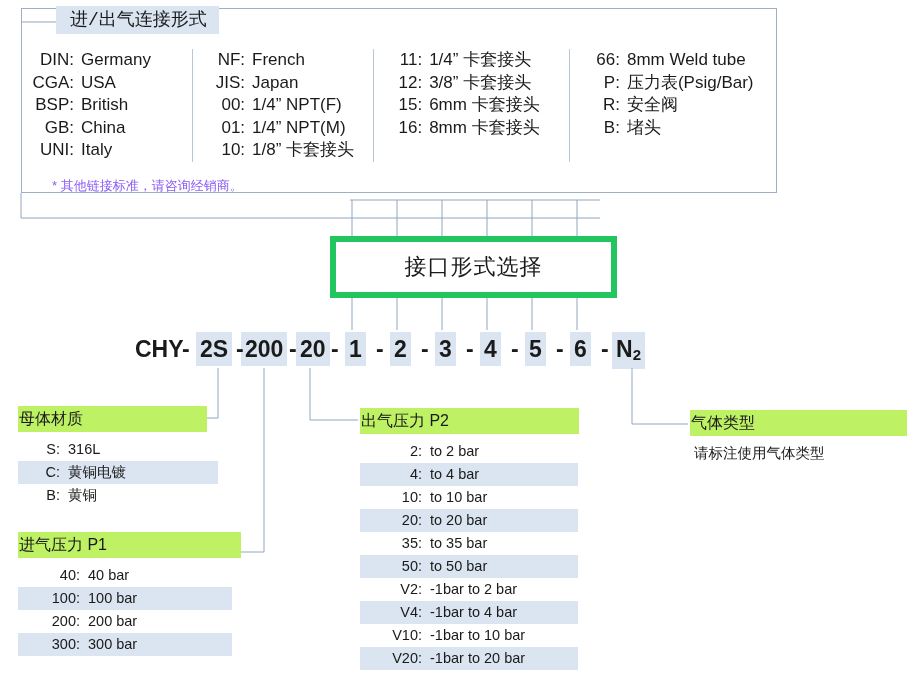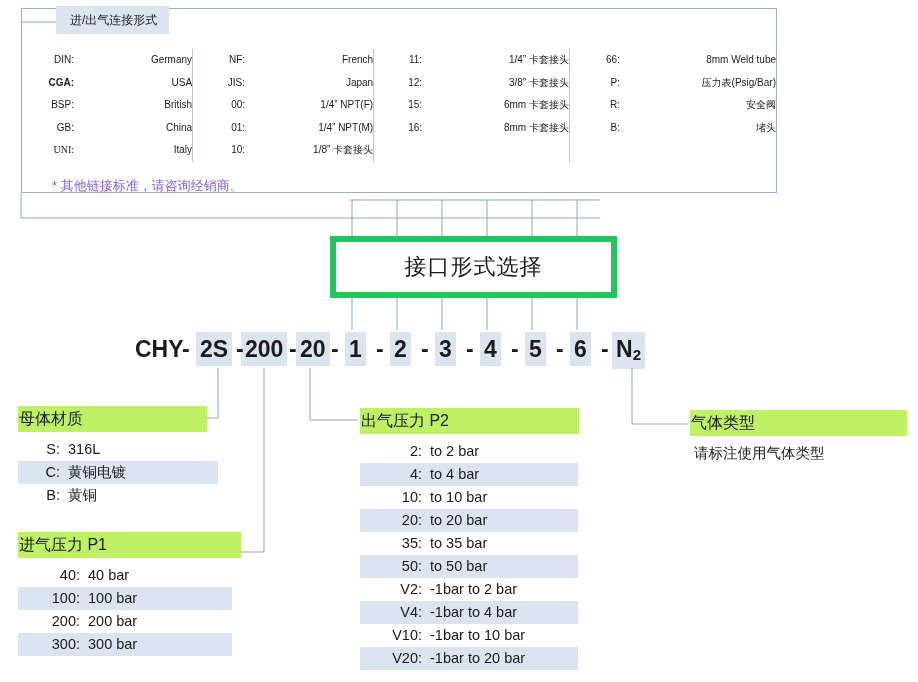--- a/index.html
+++ b/index.html
@@ -29,40 +29,40 @@
   
   #legend-box{
     position:absolute;left:21px;top:8px;width:756px;height:185px;
     border:1px solid #9bb0c6;
     background:#fff;
     box-sizing:border-box;
   }
   #legend-title{
     position:absolute;left:56px;top:6px;
     background:#dbe5f1;
-    font-size:12px;line-height:28px;height:28px;
+    font-size:18px;line-height:28px;height:28px;
     padding:0 12px 0 14px;
     white-space:nowrap;
+    font-family:Liberation Mono, monospace;
   }
   .leg-cols{
     position:absolute;left:0;top:40px;width:100%;
     display:flex;
   }
   .leg-col{
     position:relative;
     padding:0 0 0 0;
   }
   .leg-col + .leg-col{border-left:1px solid #b9c6d4;}
   .leg-row{
     display:flex;
-    font-size:10px;
+    font-size:17px;
     line-height:22.5px;
     height:22.5px;
     white-space:nowrap;
-    justify-content:space-between;
   }
   .leg-k{text-align:right;padding-right:7px;}
   .leg-v{text-align:left;}
   #legend-note{
     position:absolute;left:30px;top:168px;
     font-size:13px;white-space:nowrap;color:#8b5cf6;
   }
 
   
   #legend-bracket{position:absolute;left:0;top:0;width:918px;height:240px;pointer-events:none;}
@@ -123,33 +123,33 @@
 <div class="root">
 
   <div id="legend-box">
     <div class="leg-cols">
         <div class="leg-col" style="width: 178px; padding-left: 8px;">
           <div class="leg-row">
             <span class="leg-k" style="width: 44px;">DIN:</span>
             <span class="leg-v">Germany</span>
           </div>
           <div class="leg-row">
-            <span class="leg-k" style="width: 44px; font-weight: bold;">CGA:</span>
+            <span class="leg-k" style="width: 44px;">CGA:</span>
             <span class="leg-v">USA</span>
           </div>
           <div class="leg-row">
             <span class="leg-k" style="width: 44px;">BSP:</span>
             <span class="leg-v">British</span>
           </div>
           <div class="leg-row">
             <span class="leg-k" style="width: 44px;">GB:</span>
             <span class="leg-v">China</span>
           </div>
           <div class="leg-row">
-            <span class="leg-k" style="width: 44px; font-family: Liberation Serif, serif;">UNI:</span>
+            <span class="leg-k" style="width: 44px;">UNI:</span>
             <span class="leg-v">Italy</span>
           </div>
         </div>
         <div class="leg-col" style="width: 178px; padding-left: 18px;">
           <div class="leg-row">
             <span class="leg-k" style="width: 34px;">NF:</span>
             <span class="leg-v">French</span>
           </div>
           <div class="leg-row">
             <span class="leg-k" style="width: 34px;">JIS:</span>

